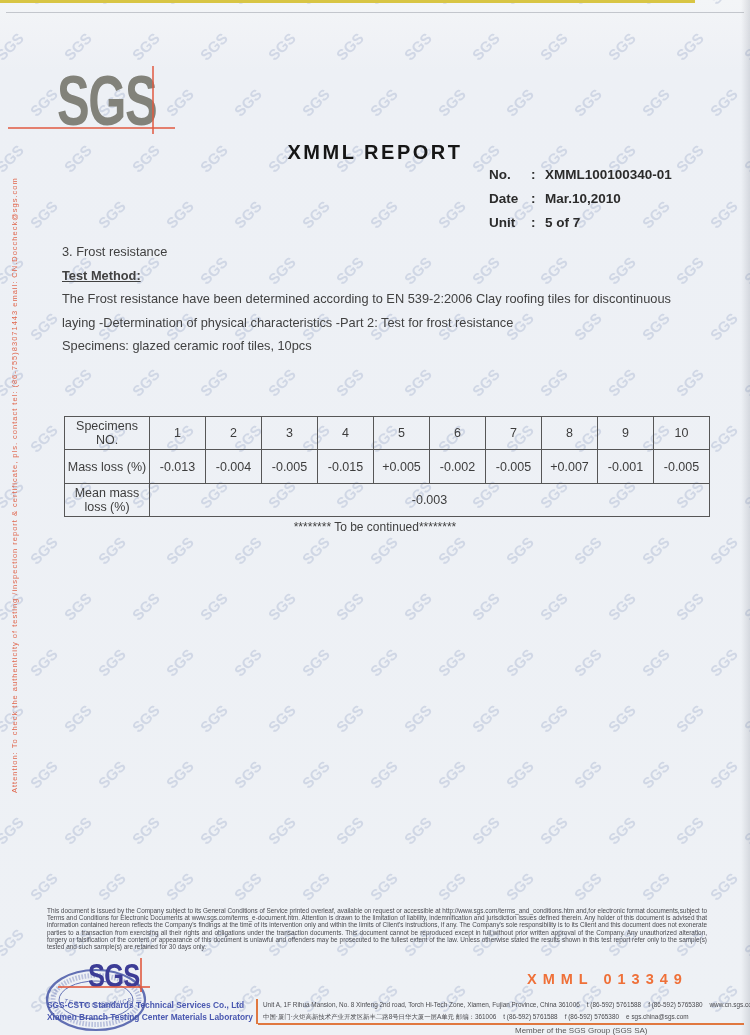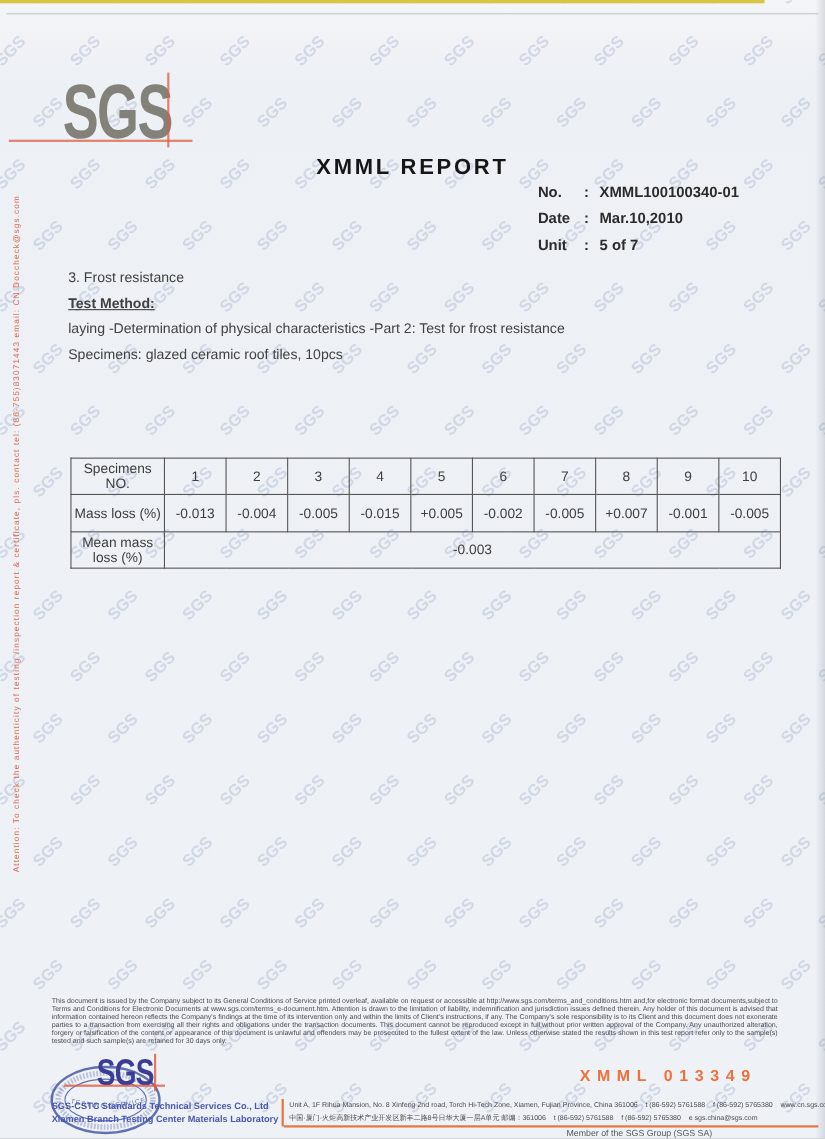--- a/index.html
+++ b/index.html
@@ -313,20 +313,21 @@
     <div class="meta-row">
       <span class="meta-label">Unit</span>
       <span class="meta-sep">:</span>
       <span class="meta-value">5 of 7</span>
     </div>
   </div>
 
   <div class="abs body-block">
     <div class="b-line mb9">3. Frost resistance</div>
     <div class="b-line mb8 hd">Test Method:</div>
+    <div class="b-line mb9">The Frost resistance have been determined according to EN 539-2:2006 Clay roofing tiles for discontinuous</div>
     <div class="b-line mb8">laying -Determination of physical characteristics -Part 2: Test for frost resistance</div>
     <div class="b-line mb8">Specimens: glazed ceramic roof tiles, 10pcs</div>
   </div>
 
   <table class="res">
     <tbody>
         <tr class="r1">
       <td class="lbl">Specimens NO.</td>
       <td class="num">1</td>
       <td class="num">2</td>
@@ -352,20 +353,21 @@
       <td class="num">-0.001</td>
       <td class="num">-0.005</td>
     </tr>
     <tr class="r3">
       <td class="lbl">Mean mass loss (%)</td>
       <td colspan="10">-0.003</td>
     </tr>
   </tbody>
     </table>
 
+  <div class="abs continued">******** To be continued********</div>
 
   <div class="abs side-note">Attention: To check the authenticity of testing /inspection report &amp; certificate, pls. contact tel: (86-755)83071443 email: CN.Doccheck@sgs.com</div>
 
   <div class="abs legal">This document is issued by the Company subject to its General Conditions of Service printed overleaf, available on request or accessible at http://www.sgs.com/terms_and_conditions.htm and,for electronic format documents,subject to Terms and Conditions for Electronic Documents at www.sgs.com/terms_e-document.htm. Attention is drawn to the limitation of liability, indemnification and jurisdiction issues defined therein. Any holder of this document is advised that information contained hereon reflects the Company's findings at the time of its intervention only and within the limits of Client's instructions, if any. The Company's sole responsibility is to its Client and this document does not exonerate parties to a transaction from exercising all their rights and obligations under the transaction documents. This document cannot be reproduced except in full,without prior written approval of the Company. Any unauthorized alteration, forgery or falsification of the content or appearance of this document is unlawful and offenders may be prosecuted to the fullest extent of the law. Unless otherwise stated the results shown in this test report refer only to the sample(s) tested and such sample(s) are retained for 30 days only.</div>
 
   <svg class="abs stamp-svg" width="104" height="70" viewBox="0 0 104 70" xmlns="http://www.w3.org/2000/svg">
     <ellipse cx="52" cy="35" rx="49" ry="30" fill="none" stroke="#4353a5" stroke-width="2.2"></ellipse>
     <ellipse cx="52" cy="35" rx="43" ry="24.5" fill="none" stroke="#4353a5" stroke-width="5" stroke-dasharray="1.6,1.4" opacity="0.38"></ellipse>
     <ellipse cx="52" cy="35" rx="37" ry="19" fill="none" stroke="#4353a5" stroke-width="1"></ellipse>
     <path id="arcT" d="M 14 36 Q 52 48 90 36" fill="none"></path>

